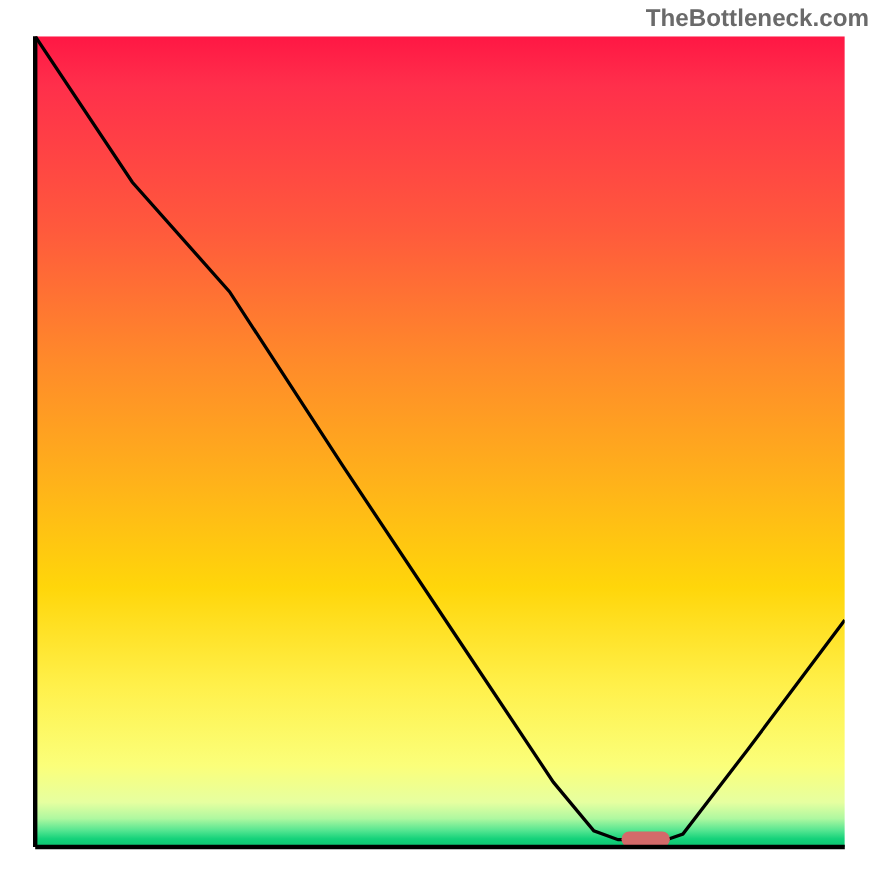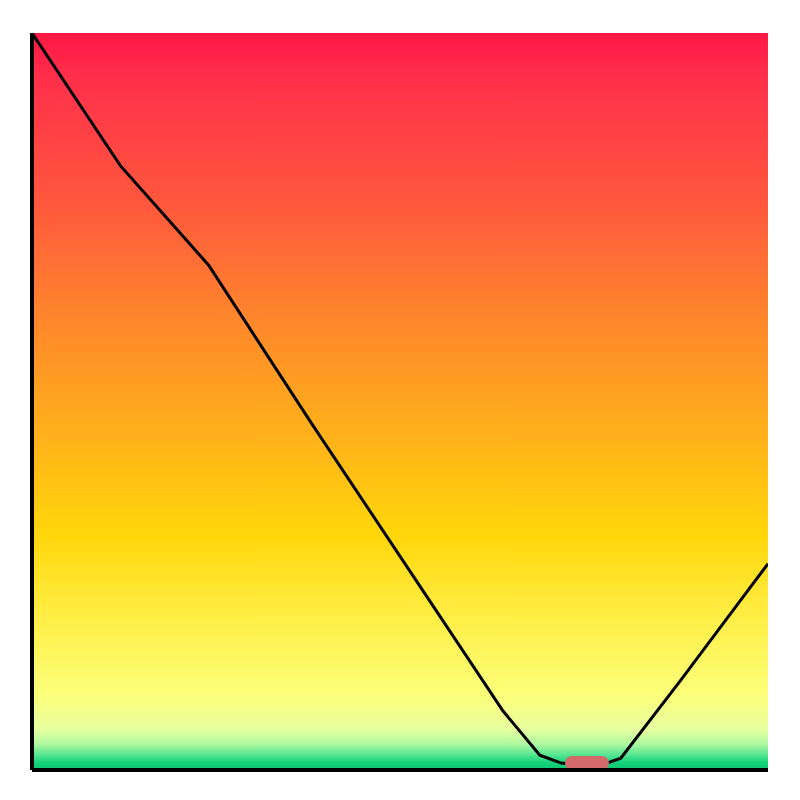--- a/index.html
+++ b/index.html
@@ -85,20 +85,21 @@
     height: 800px;
     z-index: 20;
     pointer-events: none;
   }
 </style>
 </head>
 <body>
 
 <div class="container">
 
+  <div class="watermark">TheBottleneck.com</div>
 
   <div class="plot-area">
     <div class="gradient-bg"></div>
 
     <svg id="curve-svg" class="curve-svg" viewBox="0 0 736 737" preserveAspectRatio="none">
       <path id="curve-path" d="M 0.00 0.00 L 88.32 132.66 L 176.64 232.15 L 279.68 390.61 L 382.72 545.38 L 471.04 678.04 L 507.84 722.26 L 529.92 730.37 L 574.08 730.37 L 588.80 725.21 L 647.68 648.56 L 736.00 530.64" fill="none" stroke="#000000" stroke-width="3"></path>
     </svg>
 
     <div id="marker" class="marker" style="left: 554.944px; top: 730.367px; background: rgb(212, 106, 106);"></div>
   </div>

